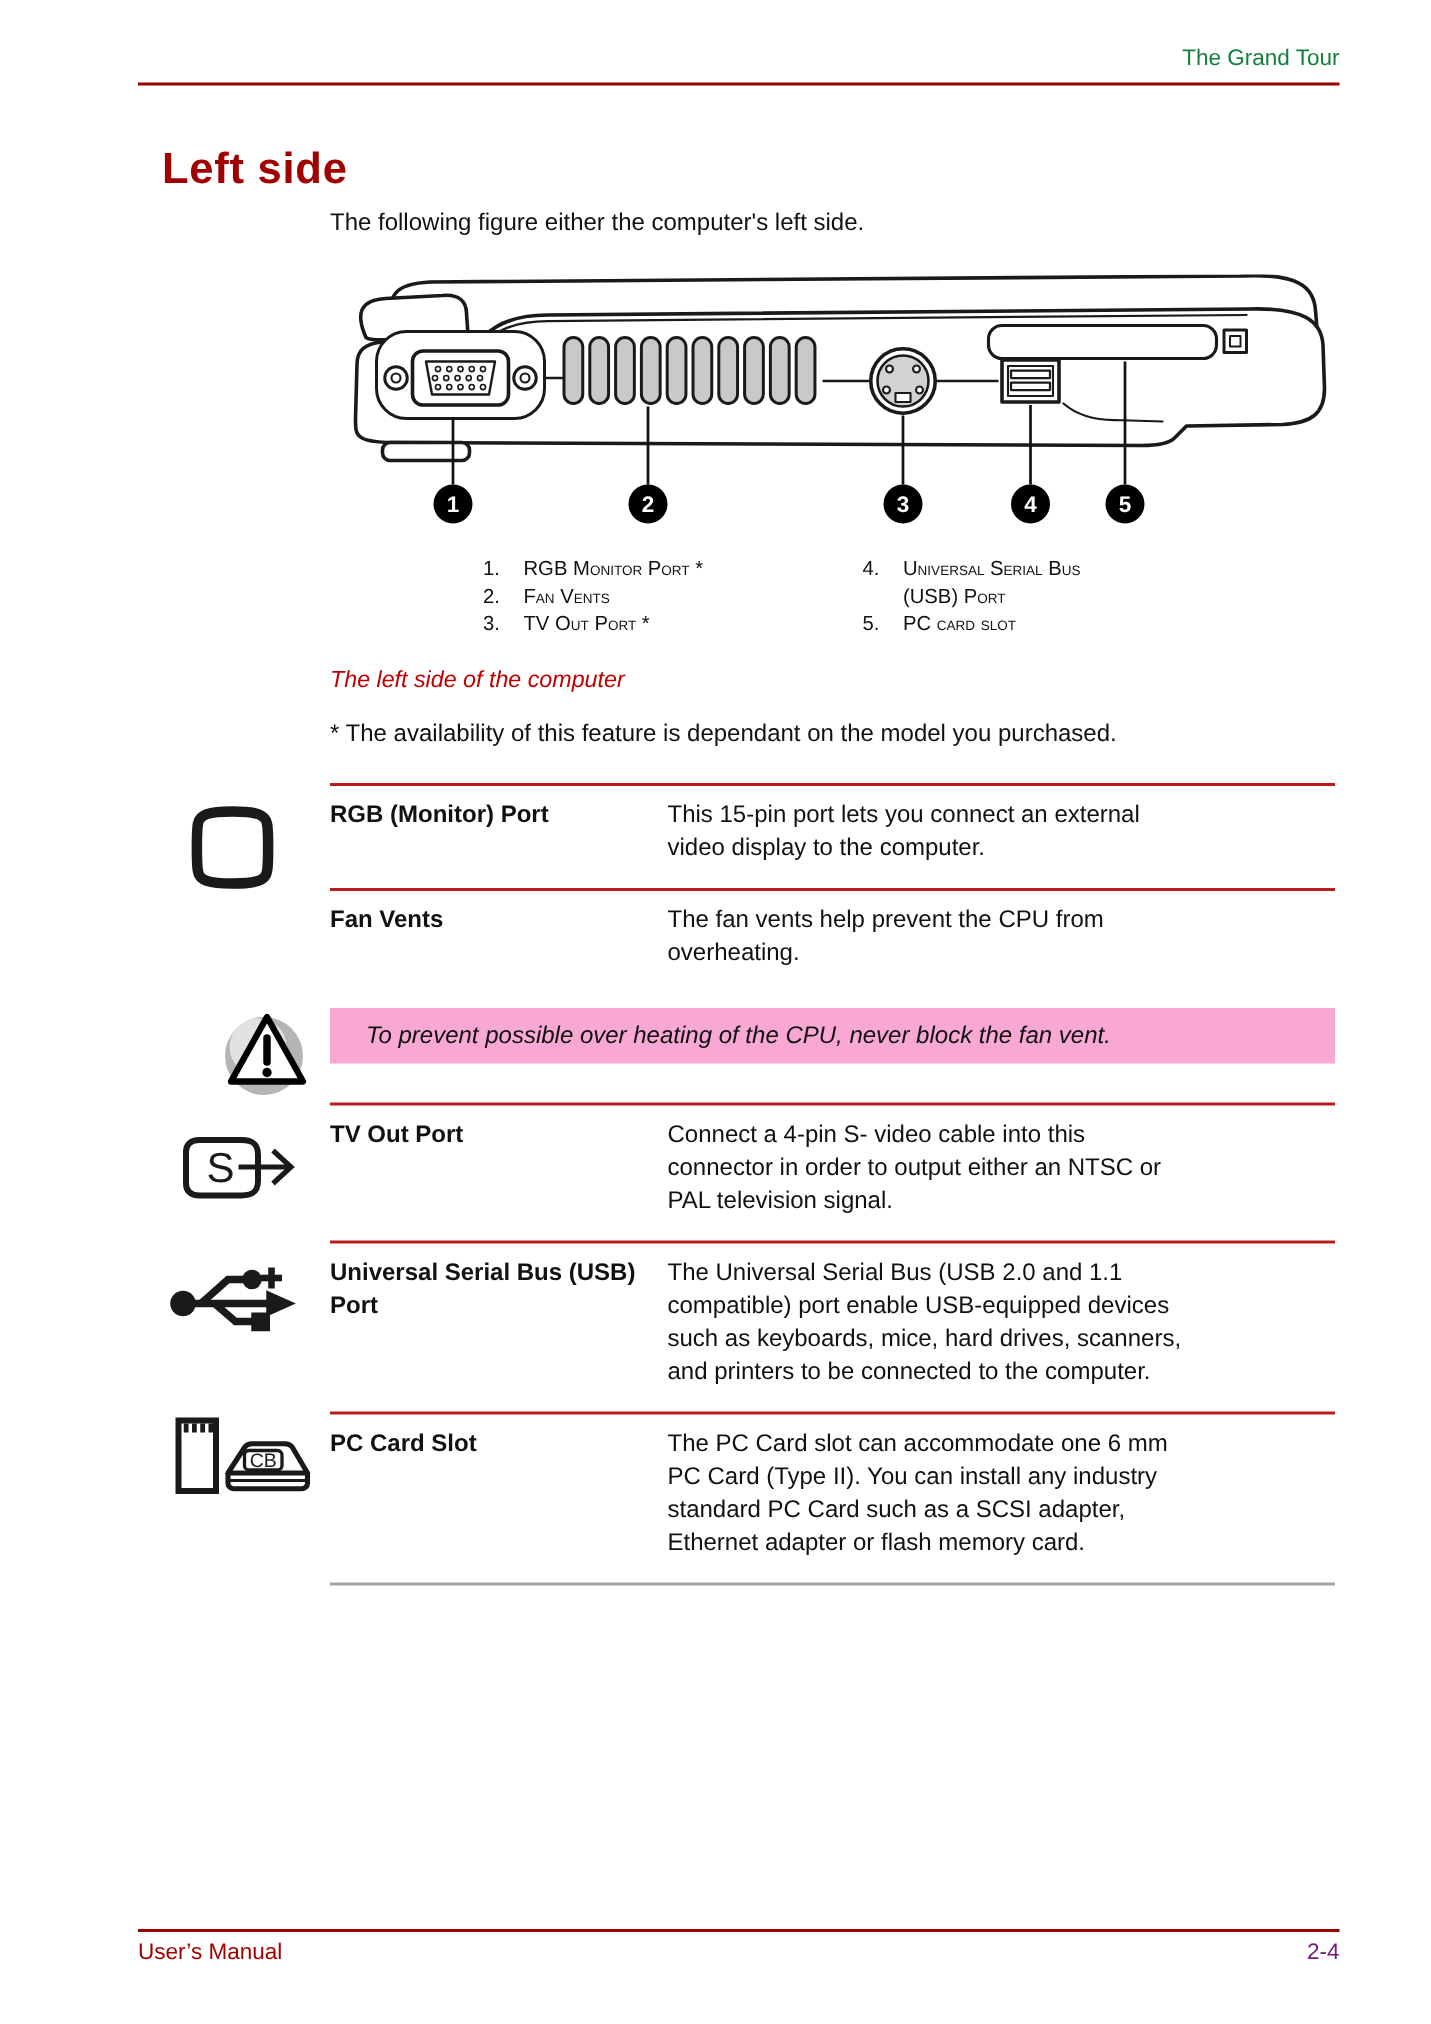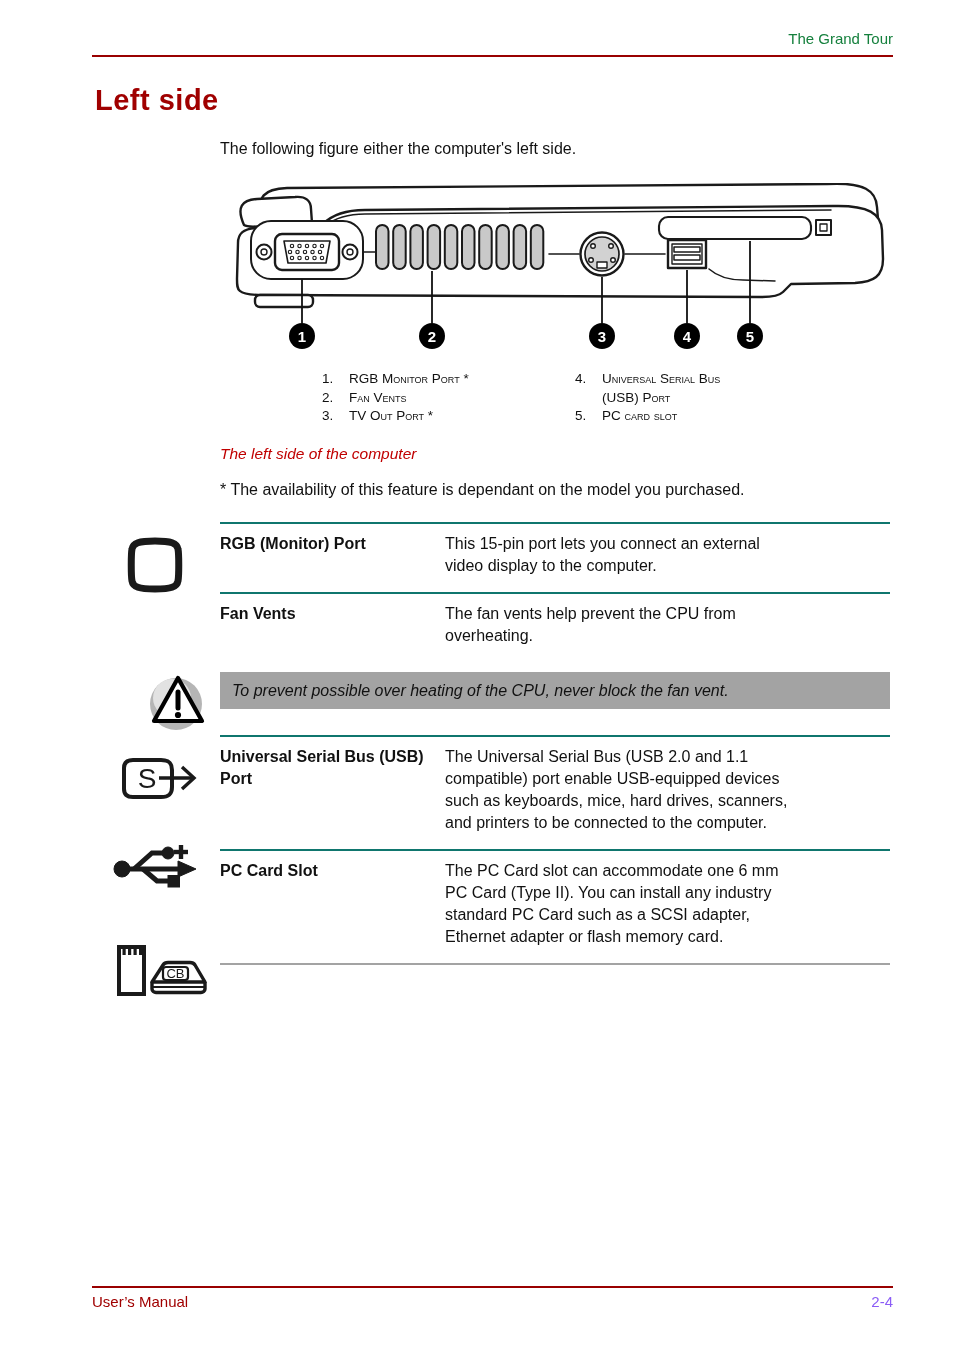--- a/index.html
+++ b/index.html
@@ -21,44 +21,44 @@
   .legend-col.one{left:322px;width:235px;}
   .legend-col.two{left:575px;width:200px;}
   .legend-item{display:flex;}
   .legend-num{width:27px;flex:none;}
   .legend-label{font-variant:small-caps;white-space:pre-line;}
   .fig-caption{top:445px;left:220px;width:670px;
     font-size:15.5px;font-style:italic;color:#c00000;}
   .availability{top:481px;left:220px;font-size:16px;}
   
   .spec-table{top:522px;left:220px;width:670px;font-size:16px;}
-  .spec-row{display:flex;border-top:2px solid #0f766e;padding:9px 0 15px;}
+  .spec-row{display:flex;border-top:2px solid #b91c1c;padding:9px 0 15px;}
   .spec-row.last{border-bottom:2px solid #a3a3a3;}
   .term{width:225px;flex:none;font-weight:700;line-height:22px;padding-right:12px;box-sizing:border-box;}
   .desc{flex:1;line-height:22px;white-space:pre-line;}
-  .note-row{margin:10px 0 26px;background:#a3a3a3;font-style:italic;
-    padding:8px 12px;line-height:21px;box-sizing:border-box;}
+  .note-row{margin:10px 0 26px;background:#f9a8d4;font-style:italic;
+    padding:8px 24px;line-height:21px;box-sizing:border-box;}
   
   .icon-monitor{top:536px;left:126px;}
   .icon-warning{top:672px;left:149px;}
   .icon-svideo{top:753px;left:119px;}
   .icon-usb{top:838px;left:112px;}
   .icon-pccard{top:938px;left:112px;}
   
   .footer-rule{top:1286px;left:92px;width:801px;height:0;border-top:2px solid #990000;}
   .footer-left{top:1293px;left:92px;font-size:15px;color:#a00000;}
-  .footer-right{top:1293px;right:61px;font-size:15px;color:#8b5cf6;}
+  .footer-right{top:1293px;right:61px;font-size:15px;color:#701a75;}
 </style>
 </head>
 <body>
 
 <div class="abs header-title">The Grand Tour</div>
 <div class="abs header-rule"></div>
 
-<h1 class="abs page-title" style="margin:4px">Left side</h1>
+<h1 class="abs page-title" style="margin:17px">Left side</h1>
 <div class="abs intro">The following figure either the computer's left side.</div>
 
 <svg class="abs figure-svg" width="655" height="172" viewBox="0 0 655 172">
   <g stroke="#1a1a1a" stroke-width="2.4" fill="#ffffff" stroke-linejoin="round" stroke-linecap="round">
 
     <path d="M 28,40 C 20,12 30,6 52,5 L 592,1 C 630,-1 641,8 642,24 L 644,48 L 636,48 C 632,40 622,36 606,37 L 56,44 C 40,45 32,44 28,40 Z"></path>
     <path d="M 9,42 C 1,24 7,17 22,16 L 60,14 C 71,13 76,18 76,26 L 77,40 L 28,43 C 18,44 12,44 9,42 Z"></path>
 
     <path d="M 5,108 C 2,106 2,102 2,96 L 3,60 C 3,50 9,46 20,45 L 88,41 C 98,31 112,27 130,27 L 598,23 C 634,22 646,31 647,47 L 648,76 C 648,93 639,99 620,100 L 556,101 L 548,109 C 544,113 536,114 526,114 L 28,112 C 15,112 8,111 5,108 Z"></path>
     <rect x="20" y="112" width="58" height="12" rx="5"></rect>
@@ -181,20 +181,26 @@
     <div class="desc">This 15-pin port lets you connect an external
 video display to the computer.</div>
   </div>
   <div class="spec-row">
     <div class="term">Fan Vents</div>
     <div class="desc">The fan vents help prevent the CPU from
 overheating.</div>
   </div>
   <div class="note-row">To prevent possible over heating of the CPU, never block the fan vent.</div>
   <div class="spec-row">
+    <div class="term">TV Out Port</div>
+    <div class="desc">Connect a 4-pin S- video cable into this
+connector in order to output either an NTSC or
+PAL television signal.</div>
+  </div>
+  <div class="spec-row">
     <div class="term">Universal Serial Bus (USB) Port</div>
     <div class="desc">The Universal Serial Bus (USB 2.0 and 1.1
 compatible) port enable USB-equipped devices
 such as keyboards, mice, hard drives, scanners,
 and printers to be connected to the computer.</div>
   </div>
   <div class="spec-row last">
     <div class="term">PC Card Slot</div>
     <div class="desc">The PC Card slot can accommodate one 6 mm
 PC Card (Type II). You can install any industry

